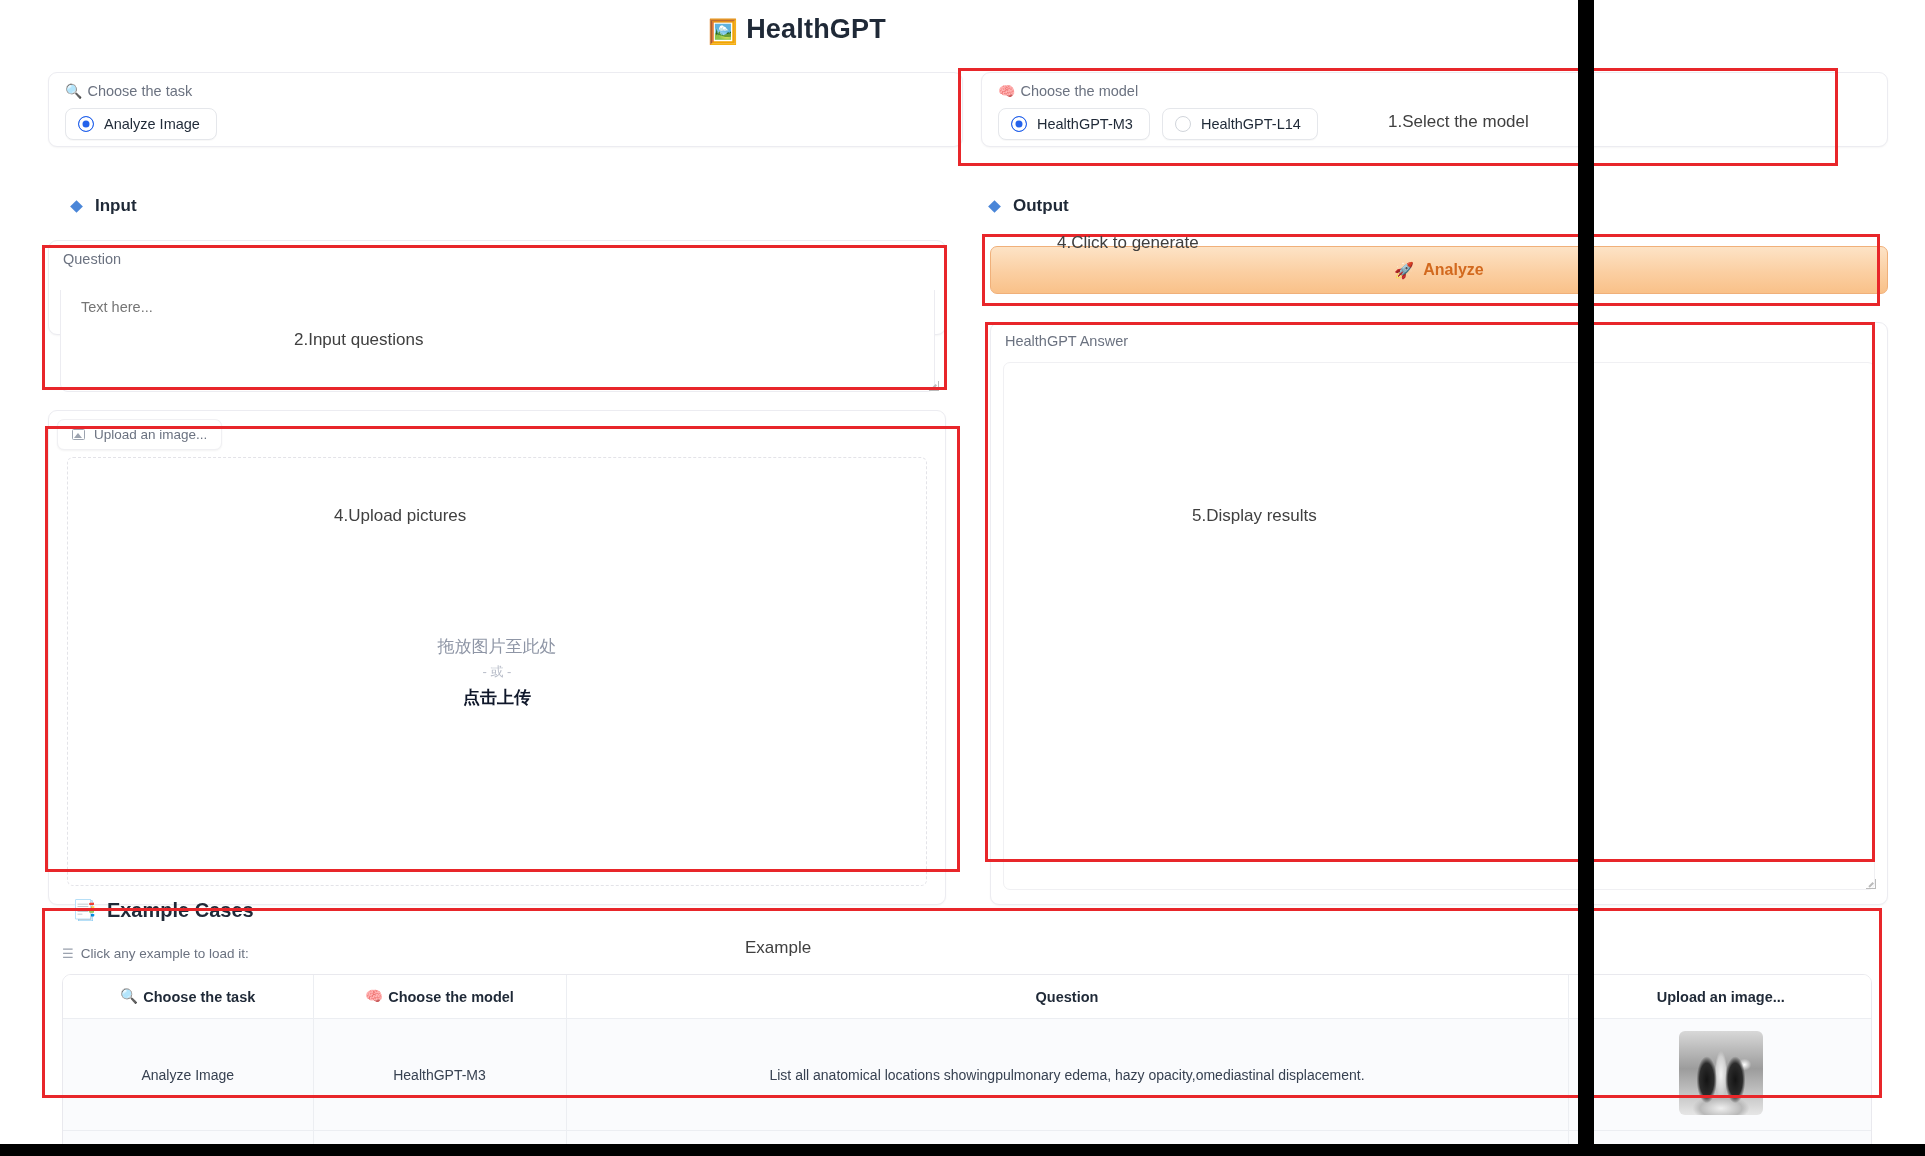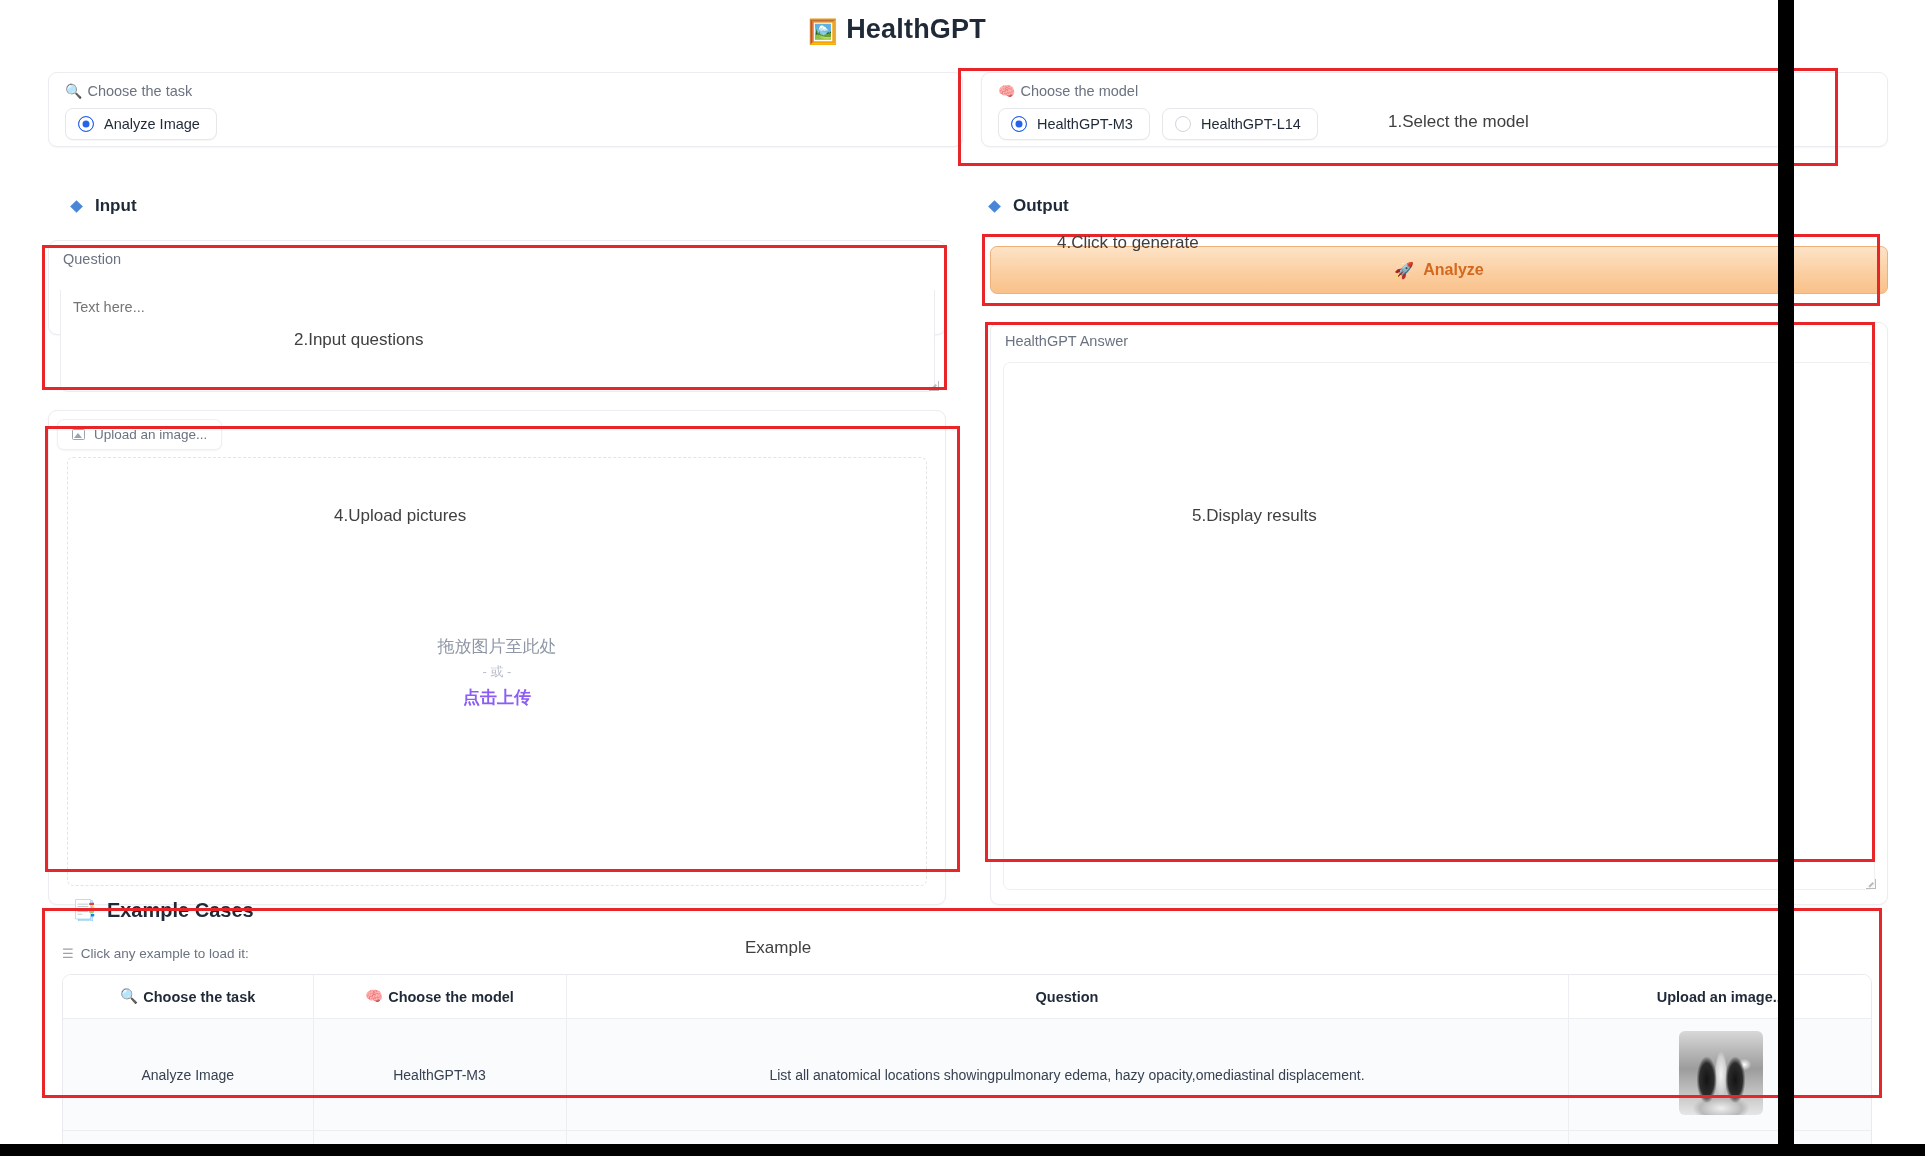--- a/index.html
+++ b/index.html
@@ -3,21 +3,21 @@
 <meta charset="utf-8">
 <style>
   * { box-sizing: border-box; }
   html, body {
     margin: 0; padding: 0;
     width: 1925px; height: 1156px;
     background: #ffffff;
     font-family: "Liberation Sans", sans-serif;
     overflow: hidden;
   }
-  #app { position: relative; width: 1794px; height: 1156px; background: #fff; }
+  #app { position: relative; width: 1594px; height: 1156px; background: #fff; }
 
   
   .app-title {
     text-align: center;
     font-size: 27px;
     font-weight: bold;
     color: #1f2937;
     padding-top: 14px;
     letter-spacing: .2px;
   }
@@ -74,21 +74,21 @@
   .qbox {
     position: absolute; left: 48px; top: 240px; width: 898px; height: 95px;
     background: #fff; border: 1px solid #ececf1; border-radius: 9px;
     box-shadow: 0 1px 2px rgba(0,0,0,.04);
     padding: 10px 14px;
   }
   .qbox-label { font-size: 14.5px; color: #6b7280; }
   .qbox-input {
     position: absolute; left: 60px; top: 290px; width: 875px; height: 102px;
     border: 1px solid #ececf1; border-top: none; border-radius: 0 0 8px 8px;
-    background: #fff; padding: 9px 12px; font-size: 14.5px; color: #9ca3af;
+    background: #fff; padding: 9px 20px; font-size: 14.5px; color: #9ca3af;
     resize: none; outline: none; font-family: "Liberation Sans", sans-serif;
   }
   .resize-grip {
     position: absolute; width: 10px; height: 10px;
     border-right: 1.5px solid #bbb; border-bottom: 1.5px solid #bbb;
     transform: skewX(-0deg);
   }
   .resize-grip::before {
     content: ""; position: absolute; right: 1px; bottom: 3px;
     width: 6px; height: 1.5px; background: #bbb; transform: rotate(-45deg);
@@ -118,21 +118,21 @@
     border-bottom: 5px solid #9ca3af;
   }
   .upload-dash {
     position: absolute; left: 18px; top: 46px; right: 18px; bottom: 18px;
     border: 1px dashed #e3e3e8; border-radius: 6px;
     display: flex; flex-direction: column; align-items: center;
     justify-content: center; gap: 5px;
   }
   .drop-main { font-size: 17px; color: #8f96a6; }
   .drop-or   { font-size: 13px; color: #b8bdc9; }
-  .drop-click{ font-size: 17px; color: #8b5cf6; font-weight: bold; }
+  .drop-click{ font-size: 17px; color: #0f172a; font-weight: bold; }
 
   
   .process-btn {
     position: absolute; left: 990px; top: 246px; width: 898px; height: 48px;
     border: 1px solid #f0b07a; border-radius: 7px;
     background: linear-gradient(180deg,#fde3c6 0%,#fbcfa2 55%,#f9c189 100%);
     display: flex; align-items: center; justify-content: center; gap: 9px;
     font-size: 16px; font-weight: bold; color: #d2691e; cursor: pointer;
   }
 

